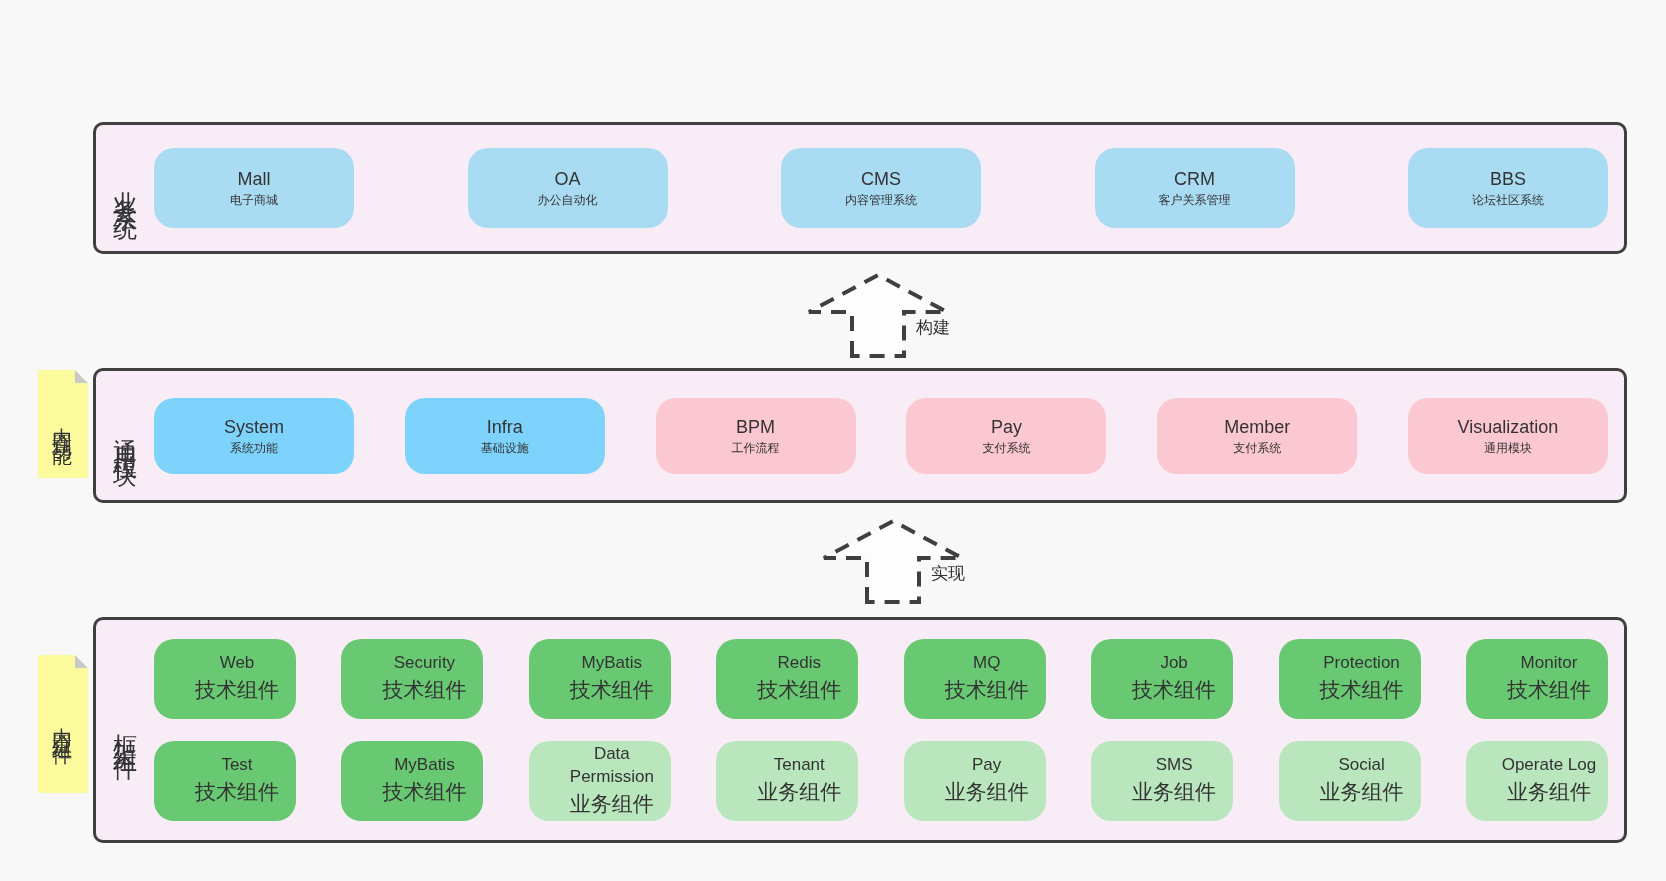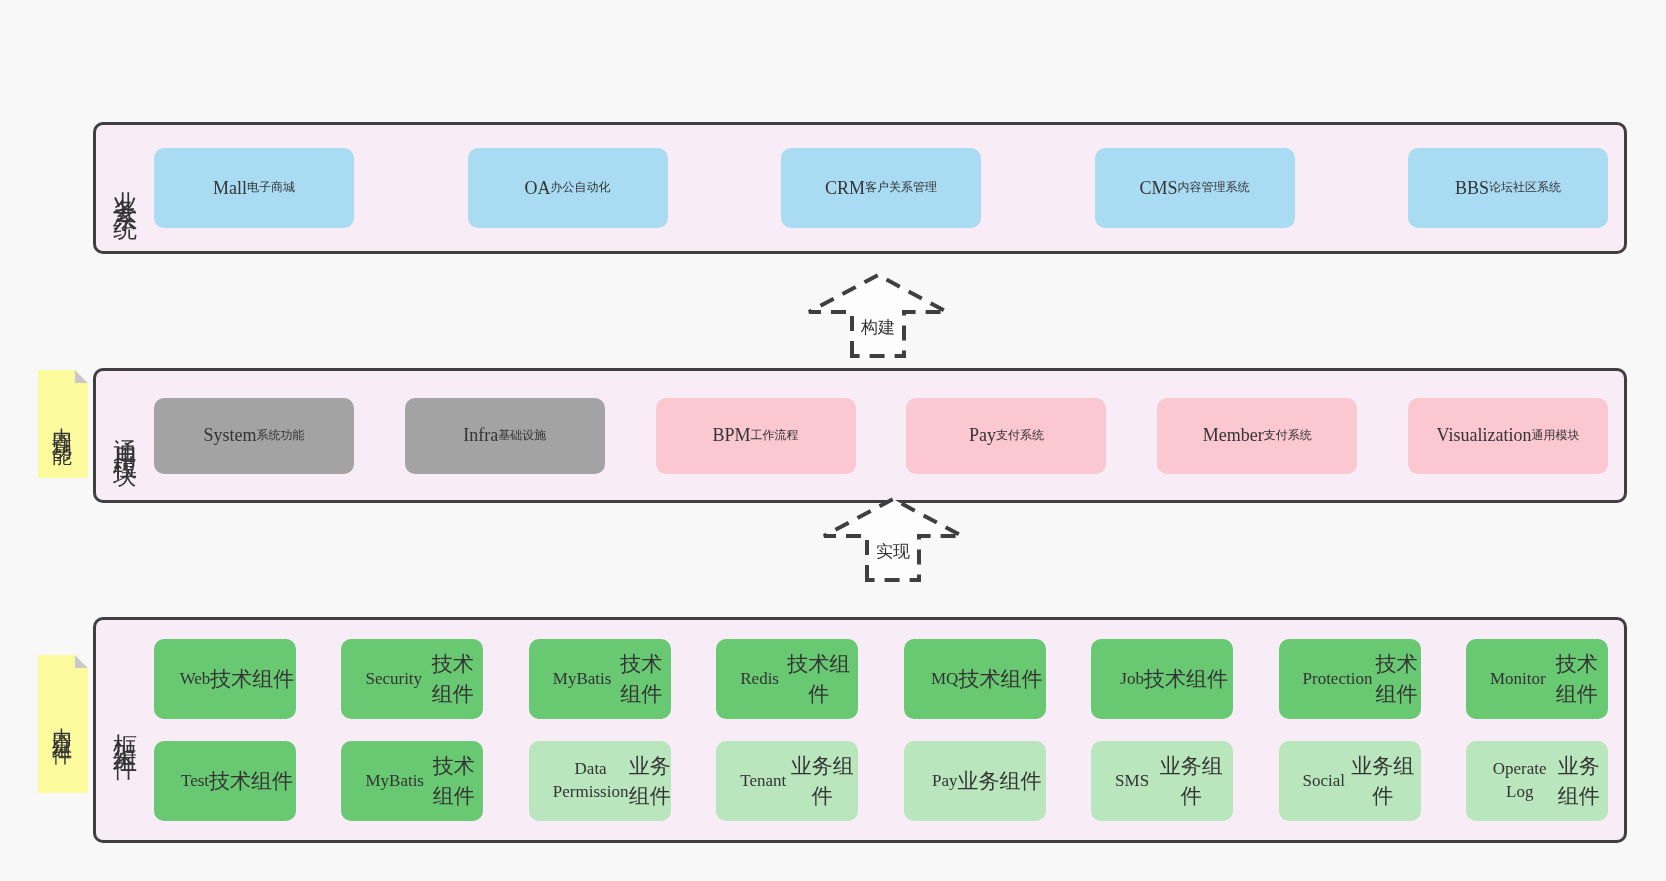--- a/index.html
+++ b/index.html
@@ -20,39 +20,39 @@
   .band-boxes {
     flex:1; display:flex; align-items:center; justify-content:space-between;
     padding-right:16px;
   }
   .band-grid {
     flex:1; display:flex; flex-direction:column; justify-content:center; gap:22px;
     padding-right:16px;
   }
   .grid-row { display:flex; justify-content:space-between; }
   .box {
-    box-sizing:border-box; border-radius:10px;
-    display:flex; flex-direction:row; align-items:center; justify-content:center;
-    text-align:center; color:#333;font-family:Liberation Serif, serif;
+    box-sizing:border-box; border-radius:20px;
+    display:flex; flex-direction:column; align-items:center; justify-content:center;
+    text-align:center; color:#333;
   }
   .box .en { font-size:18px; line-height:1.45; }
   .box .zh { font-size:12px; line-height:1.45; }
   .box.wide { width:200px; height:80px; }
   .box.mid  { width:200px; height:76px; }
   .box.small{ width:142px; height:80px;padding-left:24px; }
   .box.small .en { font-size:17px; line-height:1.35; }
   .box.small .zh { font-size:21px; line-height:1.45; }
   .b-blue  { background:#a9dcf3; }
-  .b-red   { background:#a3a3a3;justify-content:center; }
+  .b-red   { background:#7dd3fc;justify-content:center; }
   .b-pink  { background:#fbc7d1; }
   .g-dark  { background:#69c973; }
   .g-light { background:#b9e6bc; }
   .arrow { position:absolute; width:144px; height:86px; }
   .arrow-label {
-    position:absolute; left:0; right:0; top:44px; text-align:center;
+    position:absolute; left:0; right:0; top:44px; text-align:right;
     font-size:17px; color:#333;
   }
   .sticky {
     position:absolute; left:38px; width:50px; background:#fbfa9d;
     clip-path: polygon(0 0, calc(100% - 13px) 0, 100% 13px, 100% 100%, 0 100%);
     display:flex; align-items:center; justify-content:center;
   }
   .sticky-fold {
     position:absolute; top:0; right:0; width:13px; height:13px;
     background:#c9c9c9; clip-path: polygon(0 0, 100% 100%, 0 100%);
@@ -72,26 +72,26 @@
     <div class="band-boxes">
       <div class="box wide b-blue">
         <div class="en">Mall</div>
         <div class="zh">电子商城</div>
       </div>
       <div class="box wide b-blue">
         <div class="en">OA</div>
         <div class="zh">办公自动化</div>
       </div>
       <div class="box wide b-blue">
+        <div class="en">CMS</div>
+        <div class="zh">内容管理系统</div>
+      </div>
+      <div class="box wide b-blue">
         <div class="en">CRM</div>
         <div class="zh">客户关系管理</div>
-      </div>
-      <div class="box wide b-blue">
-        <div class="en">CMS</div>
-        <div class="zh">内容管理系统</div>
       </div>
       <div class="box wide b-blue">
         <div class="en">BBS</div>
         <div class="zh">论坛社区系统</div>
       </div>
     </div>
   </section>
 
   <div class="arrow" style="left:806px;top:272px">
     <svg width="144" height="86" viewBox="0 0 144 86">
@@ -128,21 +128,21 @@
         <div class="en">Member</div>
         <div class="zh">支付系统</div>
       </div>
       <div class="box mid b-pink">
         <div class="en">Visualization</div>
         <div class="zh">通用模块</div>
       </div>
     </div>
   </section>
 
-  <div class="arrow" style="left:821px;top:496px">
+  <div class="arrow" style="left:821px;top:518px">
     <svg width="144" height="86" viewBox="0 0 144 86">
       <path d="M46,84 L46,40 L3,40 L72,3 L141,40 L98,40 L98,84 Z" fill="#fdfdfd" stroke="#3f3f3f" stroke-width="4" stroke-dasharray="15 10"></path>
     </svg>
     <div class="arrow-label">实现</div>
   </div>
 
   <div class="sticky" style="top:655px;height:138px">
     <div class="sticky-fold"></div>
     <div class="sticky-text">内置组件</div>
   </div>

